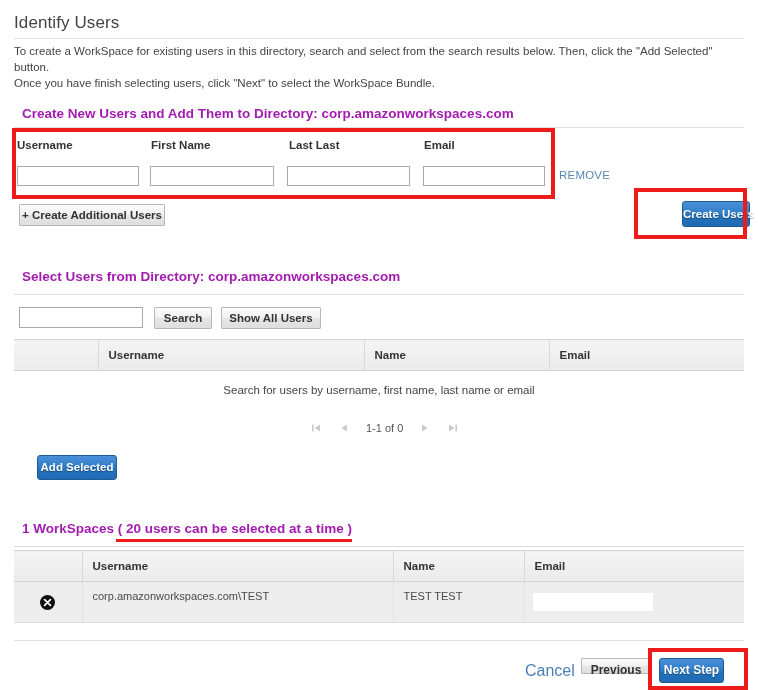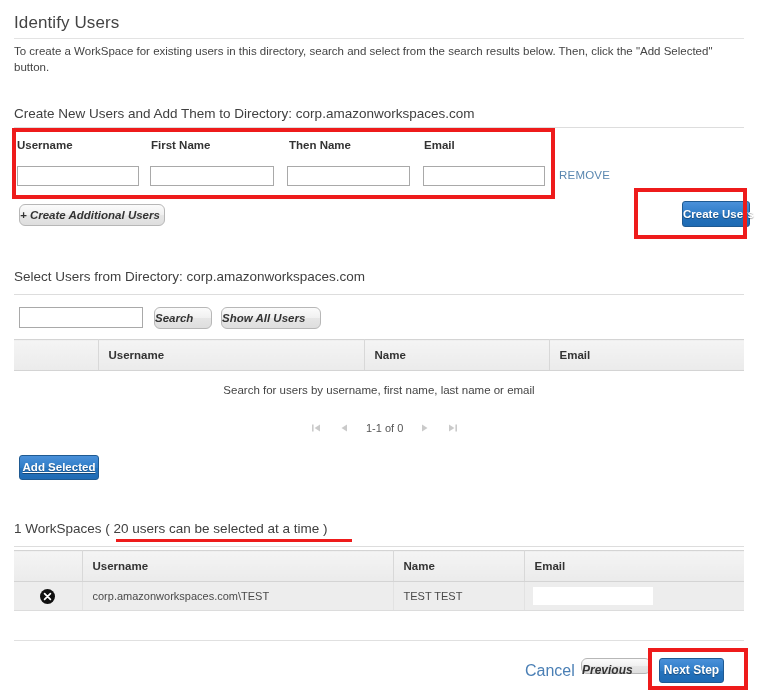--- a/index.html
+++ b/index.html
@@ -39,22 +39,23 @@
     width: 732px;
     font-size: 11.5px;
     line-height: 16px;
     color: #444444;
   }
 
   
   .section-head {
     position: absolute;
     font-size: 13.5px;
-    color: #404040;
-    font-weight: 400;
+    color: #a21caf;
+    font-weight: 700;
+    margin-left: 8px;
   }
   .section-rule {
     position: absolute;
     height: 1px;
     background: #dddddd;
   }
 
   
   .redbox {
     position: absolute;
@@ -87,29 +88,29 @@
     color: #5a87b0;
     letter-spacing: 0.2px;
     cursor: pointer;
   }
 
   
   .btn-grey {
     position: absolute;
     box-sizing: border-box;
     border: 1px solid #b7b7b7;
-    border-radius: 6px;
+    border-radius: 1px;
     background: linear-gradient(to bottom, #fbfbfb 0%, #f0f0f0 50%, #e6e6e6 51%, #dedede 100%);
     color: #333333;
     font-family: "Liberation Sans", sans-serif;
     font-size: 11.5px;
     font-weight: bold;
+    text-align: center;
     cursor: pointer;
     white-space: nowrap;
-    font-style: italic;
   }
   .btn-blue {
     position: absolute;
     box-sizing: border-box;
     border: 1px solid #1f5a92;
     border-radius: 3px;
     background: linear-gradient(to bottom, #4a90d9 0%, #2f7dc7 50%, #2573bd 51%, #1f6bb4 100%);
     color: #ffffff;
     font-family: "Liberation Sans", sans-serif;
     font-size: 11.5px;
@@ -139,21 +140,21 @@
     height: 30px;
     padding: 0 0 0 10px;
     font-size: 11.5px;
   }
   .tbl th:last-child { border-right: none; }
   .tbl td {
     background: #ededed;
     border-bottom: 1px solid #dcdcdc;
     border-right: 1px solid #e2e2e2;
     height: 28px;
-    padding: 0 0 0 10px;
+    padding: 0 0 12px 10px;
     color: #4a4a4a;
     font-size: 11px;
   }
   .tbl td:last-child { border-right: none; }
 
   .hint {
     position: absolute;
     font-size: 11.5px;
     color: #444444;
     text-align: center;
@@ -211,28 +212,29 @@
 </style>
 </head>
 <body>
 
 <div class="page">
 
   <div class="page-title">Identify Users</div>
   <div class="title-rule"></div>
   <div class="intro">
     <div>To create a WorkSpace for existing users in this directory, search and select from the search results below. Then, click the "Add Selected" button.</div>
+    <div>Once you have finish selecting users, click "Next" to select the WorkSpace Bundle.</div>
   </div>
 
   <div class="section-head" style="left:14px; top:106px;">Create New Users and Add Them to Directory: corp.amazonworkspaces.com</div>
   <div class="section-rule" style="left:14px; top:127px; width:730px;"></div>
 
   <div class="col-label" style="left:17px; top:139px;">Username</div>
   <div class="col-label" style="left:151px; top:139px;">First Name</div>
-  <div class="col-label" style="left:289px; top:139px;">Then Name</div>
+  <div class="col-label" style="left:289px; top:139px;">Last Last</div>
   <div class="col-label" style="left:424px; top:139px;">Email</div>
 
   <input class="text-input" style="left: 17px; top: 166px; width: 122px;" value="">
   <input class="text-input" style="left: 150px; top: 166px; width: 124px;" value="">
   <input class="text-input" style="left: 287px; top: 166px; width: 123px;" value="">
   <input class="text-input" style="left: 423px; top: 166px; width: 122px;" value="">
 
   <div class="remove-link" style="left:559px; top:169px;">REMOVE</div>
 
   <div class="redbox" style="left:12px; top:128px; width:543px; height:71px;"></div>
@@ -295,21 +297,21 @@
         </svg>
     </span>
     <span class="arrow">
       <svg width="12" height="12" viewBox="0 0 12 12">
           <rect x="8.4" y="2.5" width="1.6" height="7" fill="#777"></rect>
           <polygon points="2,2.5 2,9.5 7.4,6" fill="#777"></polygon>
         </svg>
     </span>
   </div>
 
-  <div class="btn-blue" style="left:19px; top:455px; width:80px; height:25px; line-height:23px;text-decoration:underline;">
+  <div class="btn-blue" style="left:37px; top:455px; width:80px; height:25px; line-height:23px;">
     <span>Add Selected</span>
   </div>
 
   <div class="section-head" style="left:14px; top:521px;">
     <span>1 WorkSpaces</span>
     <span>( 20 users can be selected at a time )</span>
   </div>
   <div class="red-underline" style="left:116px; top:539px; width:236px;"></div>
   <div class="section-rule" style="left:14px; top:546px; width:730px;"></div>
 

